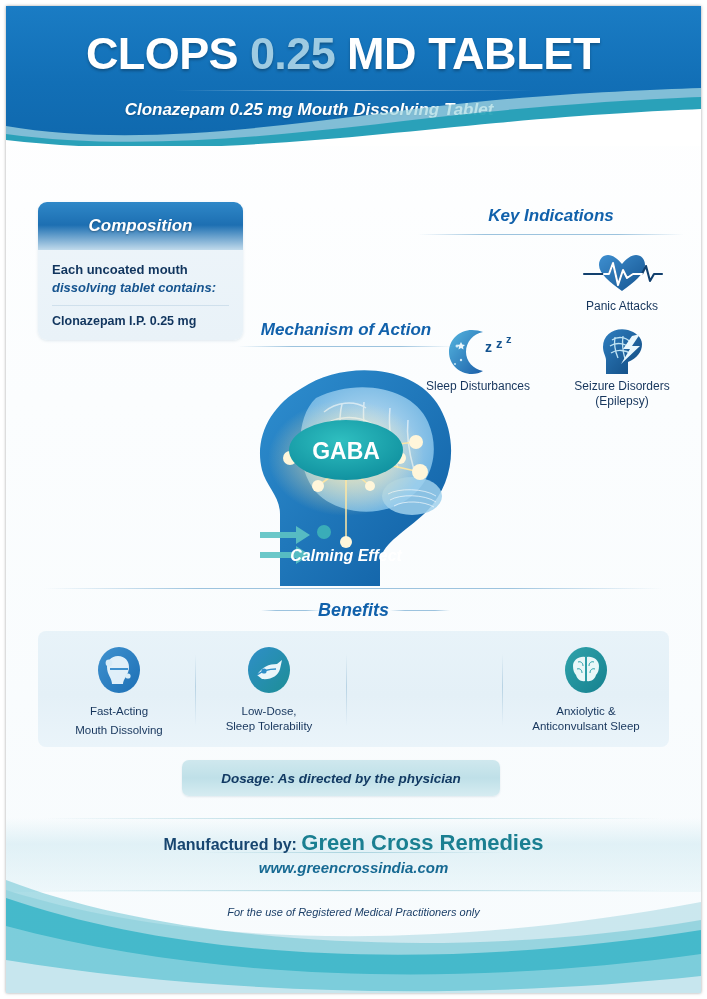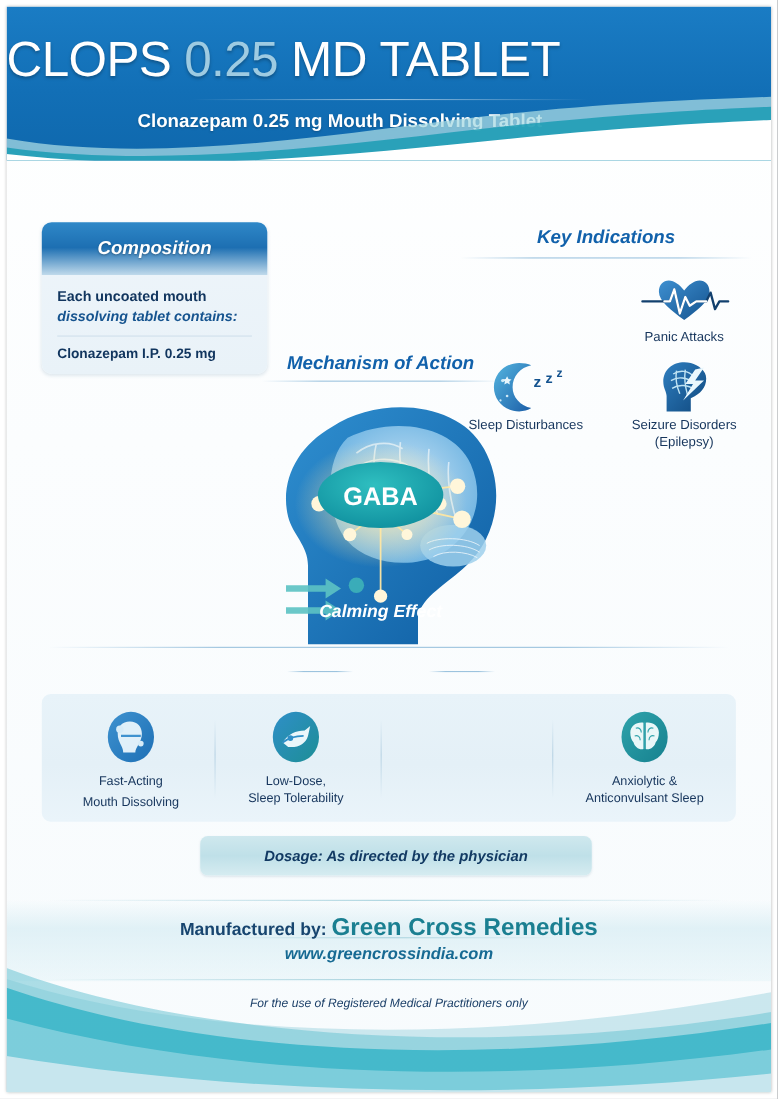--- a/index.html
+++ b/index.html
@@ -15,34 +15,34 @@
     overflow:hidden;
   }
   
   .header{
     position:absolute;left:0;top:0;width:695px;height:140px;
     background:linear-gradient(180deg,#1a7cc4 0%,#126fb6 55%,#0f68ad 100%);
     overflow:hidden;
   }
   .header svg.wave{position:absolute;left:0;bottom:-2px;width:695px;height:62px;}
   .title{
-    position:absolute;left:0;top:22px;width:594px;text-align:left;
-    font-size:45px;font-weight:normal;letter-spacing:-.6px;color:#ffffff;
+    position:absolute;left:0;top:22px;width:594px;text-align:right;
+    font-size:45px;font-weight:bold;letter-spacing:-.6px;color:#ffffff;
     text-shadow:0 2px 3px rgba(0,0,0,.28);
     font-family:"Liberation Sans",sans-serif;
   }
   .title .dose{color:#9ecbe2;}
   .title .md{letter-spacing:-.4px;}
   .title-rule{
     position:absolute;left:168px;top:84px;width:360px;height:1px;
     background:linear-gradient(90deg,rgba(255,255,255,0) 0%,rgba(255,255,255,.55) 50%,rgba(255,255,255,0) 100%);
   }
   .subtitle{
     position:absolute;left:0;top:94px;width:606px;text-align:center;
-    font-size:17px;font-weight:bold;color:#ffffff;
+    font-size:17px;font-style:italic;font-weight:bold;color:#ffffff;
     text-shadow:0 1px 2px rgba(0,0,0,.25);
   }
   
   .comp-box{
     position:absolute;left:32px;top:196px;width:205px;
     background:linear-gradient(180deg,#eef5fa 0%,#e9f2f8 100%);
     border-radius:9px;
     box-shadow:0 1px 3px rgba(40,90,130,.13);
     padding-bottom:12px;
   }
@@ -77,21 +77,21 @@
     background:linear-gradient(180deg,#e8f3f9 0%,#e4f0f7 55%,#eaf4fa 100%);
     border-radius:8px;
   }
   .ben{position:absolute;top:636px;width:150px;text-align:center;}
   .ben .bic{height:56px;display:flex;align-items:center;justify-content:center;}
   .ben .lbl{font-size:11.5px;color:#16355c;line-height:1.32;margin-top:6px;}
   .ben-div{position:absolute;top:648px;width:1px;height:72px;
     background:linear-gradient(180deg,rgba(160,195,220,0) 0%,#b8d3e4 45%,rgba(160,195,220,0) 100%);}
   
   .dosage{
-    position:absolute;left:176px;top:754px;width:356px;height:36px;
+    position:absolute;left:176px;top:754px;width:318px;height:36px;
     border-radius:7px;
     background:linear-gradient(180deg,#cfe8ee 0%,#bfe0e8 50%,#d6ecf1 100%);
     display:flex;align-items:center;justify-content:center;
     font-size:13.5px;font-style:italic;font-weight:bold;color:#123a63;
     box-shadow:0 1px 2px rgba(40,90,120,.12);
   }
   
   .mfg-band{position:absolute;left:0;top:812px;width:695px;height:74px;
     background:linear-gradient(180deg,rgba(214,236,243,.0) 0%,rgba(205,232,240,.55) 35%,rgba(214,238,244,.3) 100%);}
   .mfg-line{position:absolute;left:38px;width:619px;height:1px;
@@ -282,20 +282,21 @@
       <g fill="#5cc3c4" opacity=".9">
         <path d="M76,186 L112,186 L112,180 L126,189 L112,198 L112,192 L76,192 Z"></path>
         <path d="M76,206 L112,206 L112,200 L126,209 L112,218 L112,212 L76,212 Z"></path>
       </g>
       <circle cx="140" cy="186" r="7" fill="#3fb6b8" opacity=".85"></circle>
       <text x="162" y="215" text-anchor="middle" font-family="Liberation Sans, sans-serif" font-size="16" font-style="italic" font-weight="bold" fill="#ffffff">Calming Effect</text>
     </svg>
   </div>
 
   <div class="sec-rule" style="left:38px;top:582px;width:619px;"></div>
+  <div class="sec-title" style="left:0;top:594px;width:695px;font-size:18px;">Benefits</div>
   <div class="sec-rule" style="left:255px;top:604px;width:60px;"></div>
   <div class="sec-rule" style="left:384px;top:604px;width:60px;"></div>
 
   <div class="ben-band"></div>
 
   <div class="ben" style="left:38px;">
     <div class="bic">
       <svg width="50" height="50" viewBox="0 0 50 50">
         <defs>
               <linearGradient id="gB1" x1="0" y1="0" x2="1" y2="1">

